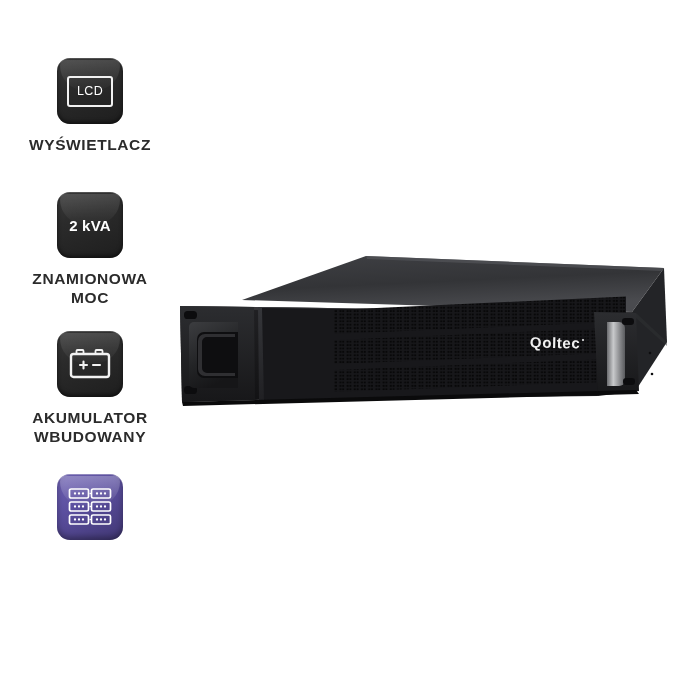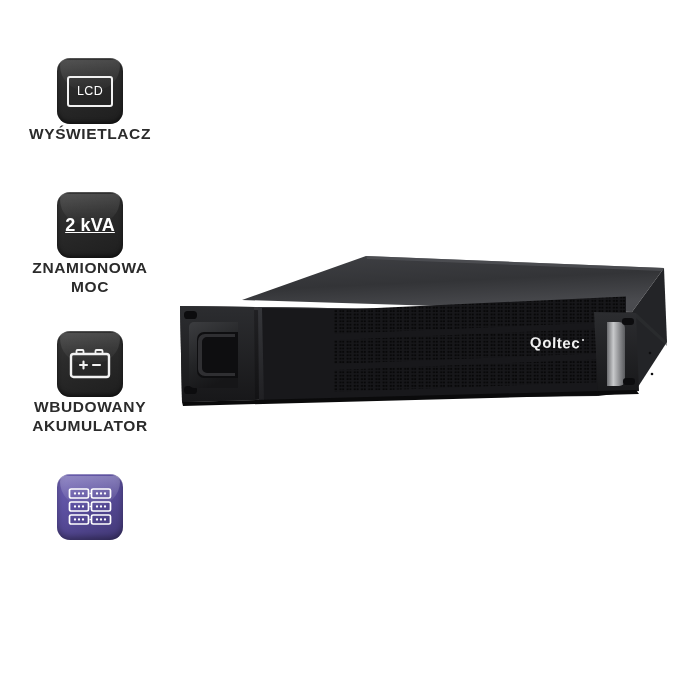--- a/index.html
+++ b/index.html
@@ -54,20 +54,21 @@
     width: 90%;
     height: 46%;
     border-radius: 10px 10px 42px 42px;
     background: linear-gradient(180deg, rgba(255,255,255,0.13), rgba(255,255,255,0.02));
     pointer-events: none;
   }
   .feature-badge.purple .badge-gloss {
     background: linear-gradient(180deg, rgba(255,255,255,0.26), rgba(255,255,255,0.03));
   }
   .feature-label {
+    margin-top: 11px;
     color: #2b2b2b;
     font-size: 15.5px;
     font-weight: 700;
     letter-spacing: 0.6px;
     line-height: 19px;
   }
 
   
   .lcd-frame {
     width: 42px;
@@ -83,26 +84,25 @@
   .lcd-text {
     color: #ffffff;
     font-size: 12.5px;
     font-weight: 400;
     letter-spacing: 0.4px;
   }
 
   
   .kva-text {
     color: #ffffff;
-    font-size: 18px;
+    font-size: 15px;
     font-weight: 700;
     letter-spacing: 0.2px;
     position: relative;
     z-index: 2;
-    text-decoration: underline;
   }
 
   
   .battery-icon {
     position: relative;
     z-index: 2;
     width: 42px;
     height: 30px;
   }
 
@@ -157,22 +157,22 @@
       <div class="badge-gloss"></div>
       <svg class="battery-icon" viewBox="0 0 42 30">
         <rect x="7.5" y="1" width="7" height="4" rx="1" fill="none" stroke="#f2f2f2" stroke-width="1.8"></rect>
         <rect x="26.5" y="1" width="7" height="4" rx="1" fill="none" stroke="#f2f2f2" stroke-width="1.8"></rect>
         <rect x="2" y="5" width="38" height="23" rx="2.5" fill="none" stroke="#f2f2f2" stroke-width="2.4"></rect>
         <path d="M11 16 h7 M14.5 12.5 v7" stroke="#f2f2f2" stroke-width="2.1" stroke-linecap="round"></path>
         <path d="M24 16 h7" stroke="#f2f2f2" stroke-width="2.1" stroke-linecap="round"></path>
       </svg>
     </div>
     <div class="feature-label">
+      <div>AKUMULATOR</div>
       <div>WBUDOWANY</div>
-      <div>AKUMULATOR</div>
     </div>
   </div>
 
   <div class="feature" style="top:474px;">
     <div class="feature-badge purple">
       <div class="badge-gloss"></div>
       <svg class="server-icon" viewBox="0 0 44 40">
         <g fill="none" stroke="#ffffff" stroke-width="1.7">
           <rect x="1.5" y="2" width="19" height="9" rx="1.6"></rect>
           <rect x="23.5" y="2" width="19" height="9" rx="1.6"></rect>

